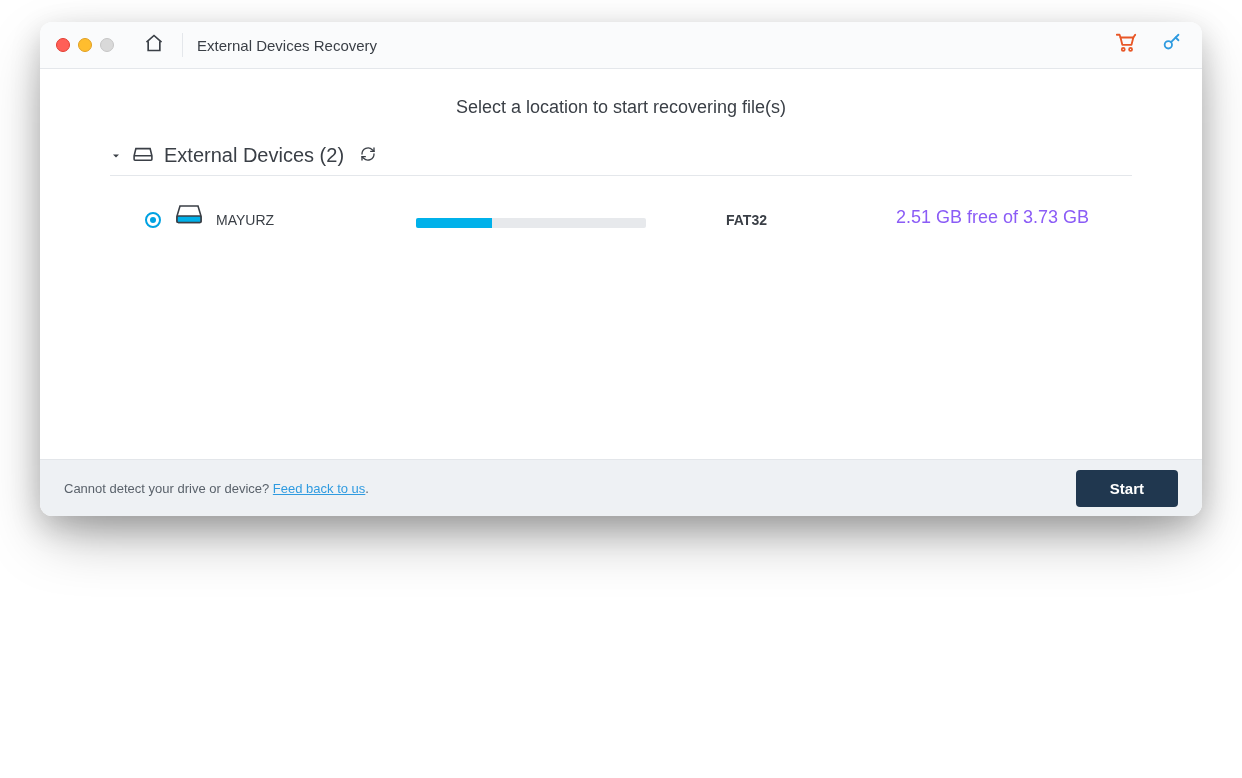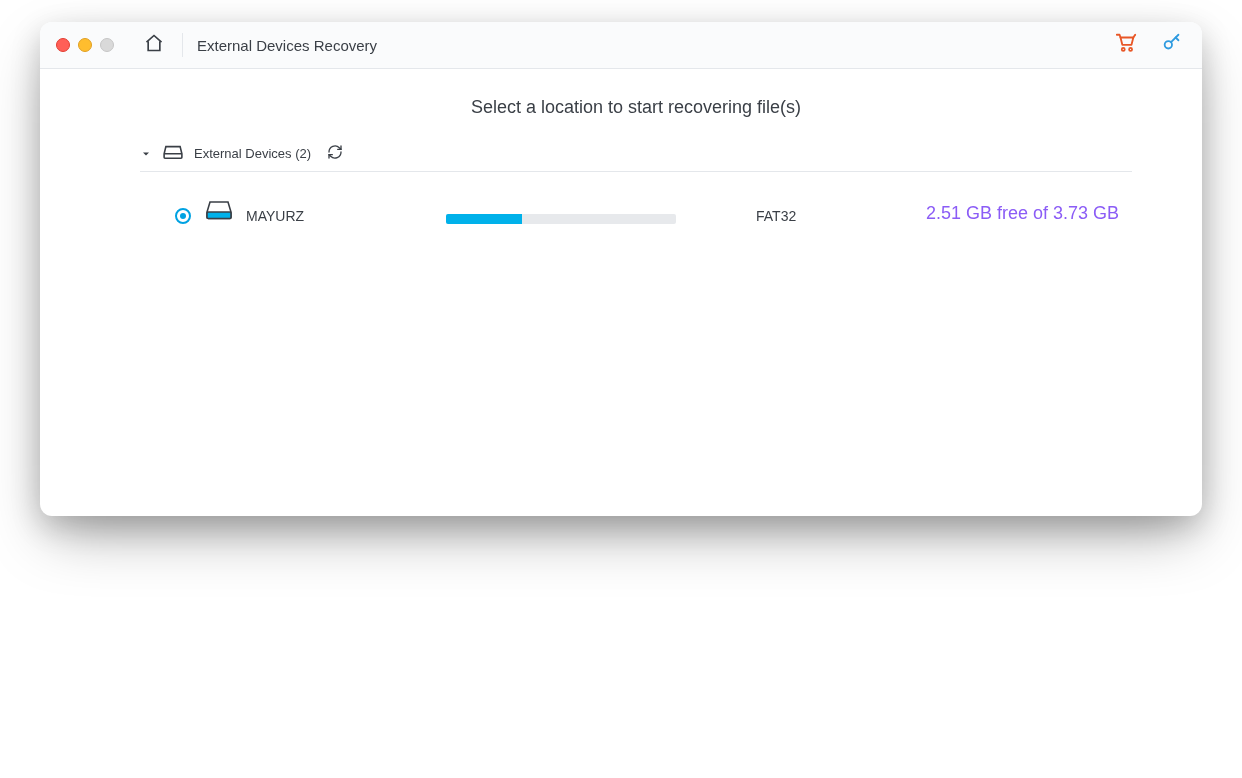--- a/index.html
+++ b/index.html
@@ -18,37 +18,37 @@
   .tl.yellow{background:#ffbd2e;border:1px solid #e0a023;}
   .tl.grey{background:#d9d9d9;border:1px solid #c6c6c6;}
   .home-btn{display:flex;align-items:center;justify-content:center;padding:0 12px;height:30px;color:#3a3f46;}
   .divider{width:1px;height:24px;background:#e4e7eb;margin:0 14px 0 6px;}
   .title-text{font-size:15px;color:#3a3f46;}
   .tb-right{margin-left:auto;display:flex;gap:18px;align-items:center;}
   .icon-btn{display:flex;align-items:center;justify-content:center;width:28px;height:28px;cursor:pointer;}
   .cart-icon{color:#e85727;}
   .key-icon{color:#2f9be0;}
 
-  .content{flex:1;padding:28px 70px 0 100px;overflow:auto;}
+  .content{flex:1;padding:28px 70px 0 70px;overflow:auto;}
   .prompt{font-size:18px;color:#3a3f46;text-align:center;margin:0 0 22px 0;}
-  .group-header{display:flex;align-items:center;gap:10px;color:#3a3f46;font-size:13px;padding:4px 0 8px 0;}
+  .group-header{display:flex;align-items:center;gap:10px;color:#3a3f46;font-size:20px;padding:4px 0 8px 0;}
   .chev{display:inline-flex;}
   .hr{height:1px;background:#e4e7eb;margin-bottom:14px;}
 
   .device-row{display:flex;align-items:flex-end;padding:14px 0 14px 30px;gap:0;}
   .radio{margin-right:12px;}
   .radio input{appearance:none;width:16px;height:16px;border:2px solid #b0b6bd;border-radius:50%;position:relative;cursor:pointer;display:block;}
   .radio input:checked{border-color:#00a2e2;}
   .radio input:checked::after{content:"";position:absolute;inset:3px;border-radius:50%;background:#00a2e2;}
   .drive-icon{margin-right:14px;flex-shrink:0;}
   .dev-name{width:200px;font-size:14px;color:#3a3f46;}
   .bar-wrap{width:230px;margin-right:80px;}
   .bar{height:10px;background:#e7e9ec;border-radius:2px;overflow:hidden;}
   .bar-fill{height:100%;background:#00b1ea;}
-  .fs-type{width:170px;font-size:14px;color:#3a3f46;}
+  .fs-type{width:170px;font-size:14px;color:#3a3f46;font-weight:bold;}
   .free-text{flex:1;font-size:18px;color:#8b5cf6;}
 
   .footer{height:56px;flex-shrink:0;display:flex;align-items:center;padding:0 24px;background:#eef1f4;border-top:1px solid #e3e6ea;}
   .footer-text{font-size:13px;color:#5a626b;}
   .footer-text a{color:#2f9be0;text-decoration:underline;cursor:pointer;}
   .start-btn{margin-left:auto;background:#20374f;color:#fff;border:none;border-radius:4px;font-size:15px;font-weight:600;padding:10px 34px;cursor:pointer;}
 </style>
 </head>
 <body>
 
@@ -141,15 +141,21 @@
       <div class="bar">
                 <div class="bar-fill" style="width:33%"></div>
               </div>
     </div>
     <span class="fs-type">FAT32</span>
     <span class="free-text">2.51 GB free of 3.73 GB</span>
   </div>
         </div>
     </div>
 
+    <div class="footer">
+      <span class="footer-text">
+        <span>Cannot detect your drive or device? </span><a>Feed back to us</a><span>.</span>
+      </span>
+      <button class="start-btn">Start</button>
+    </div>
 
   </div>
 </div>
 
 </body></html>

